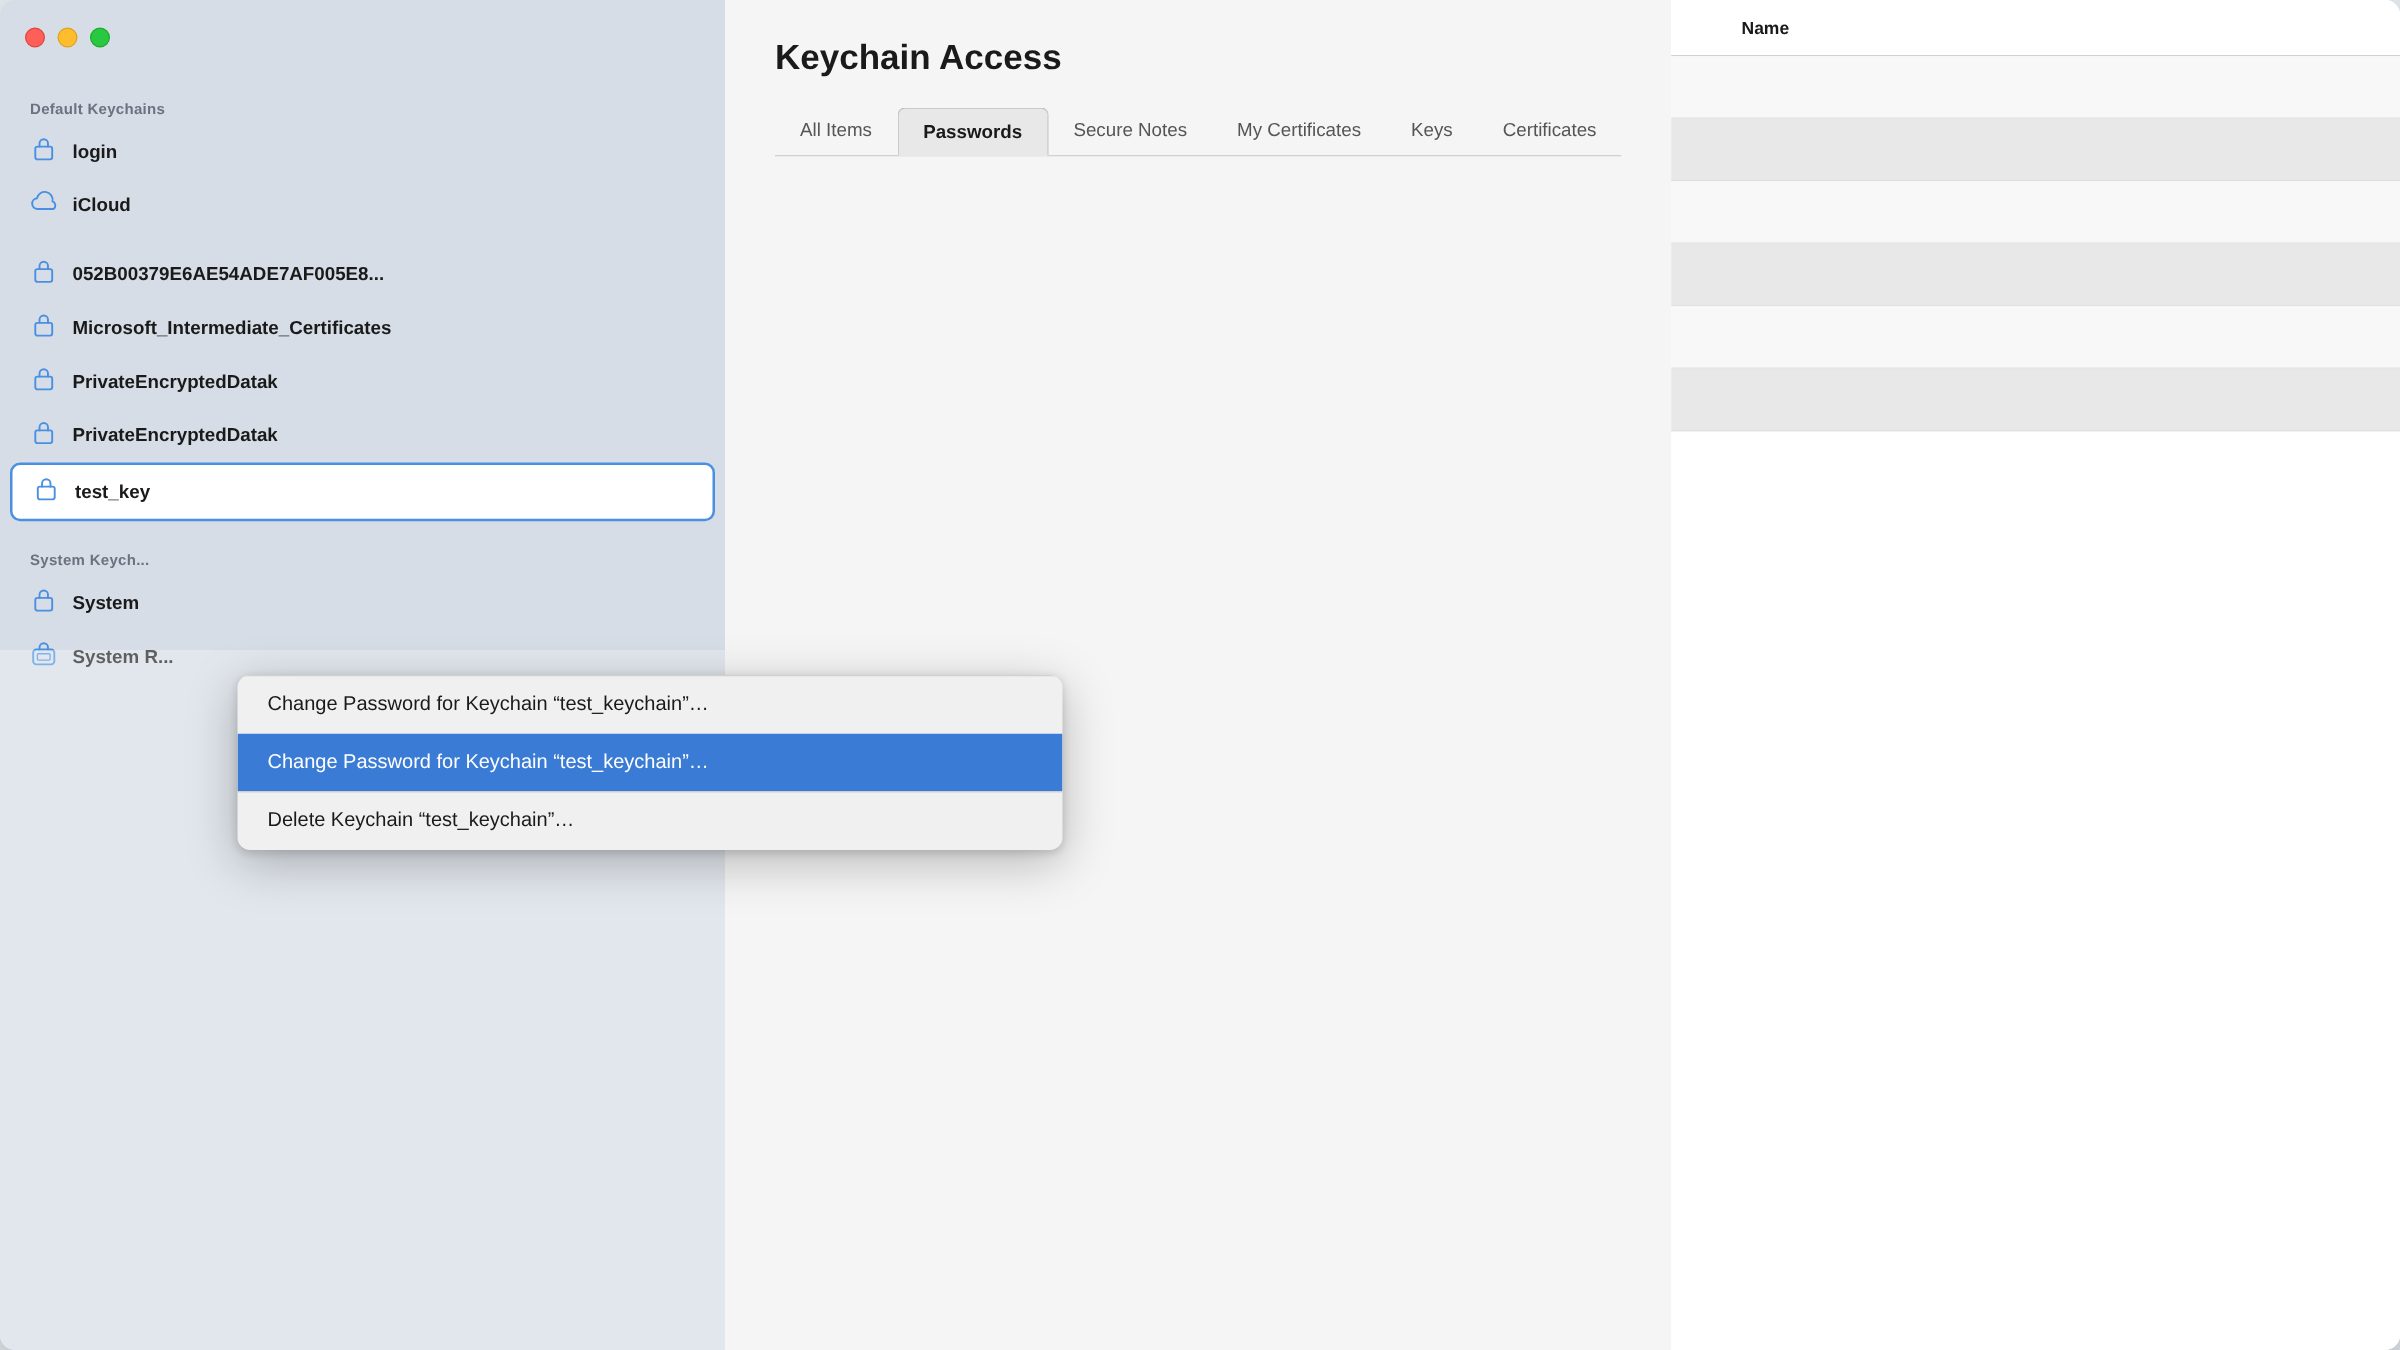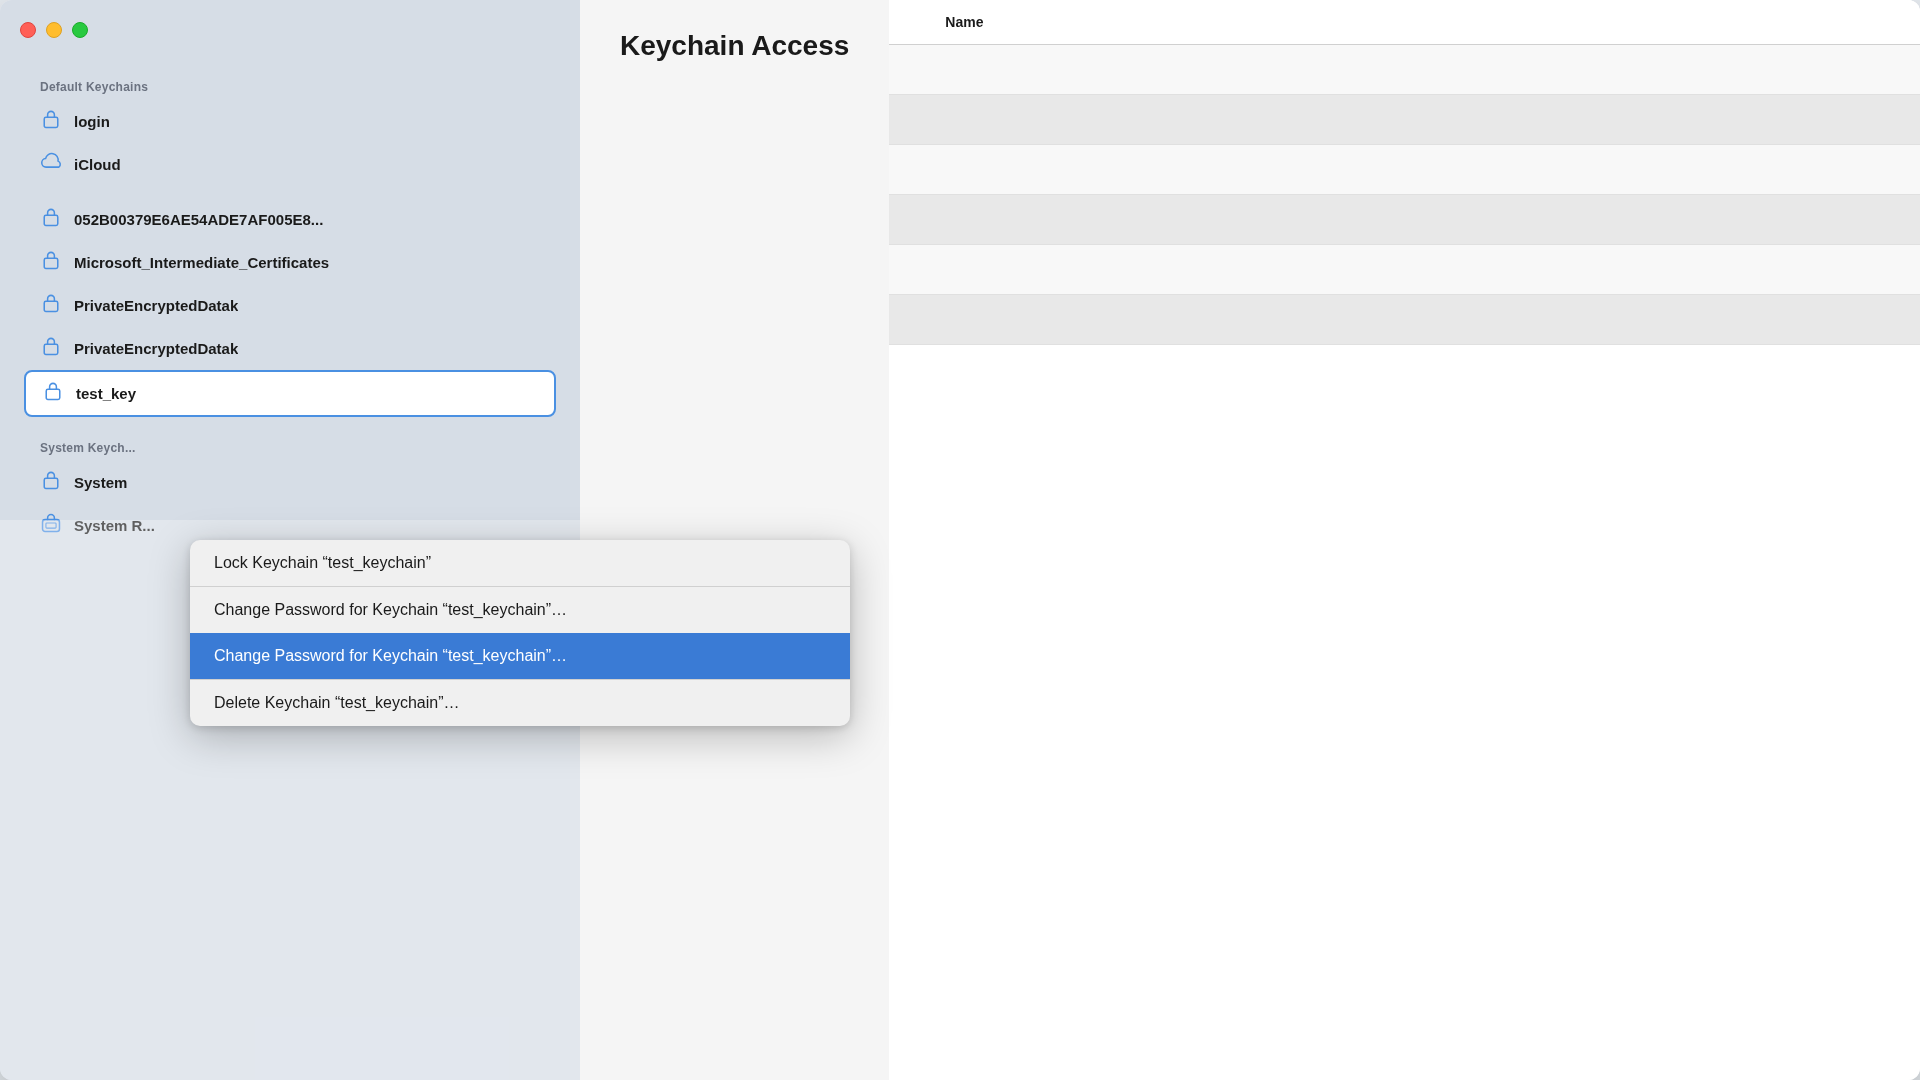--- a/index.html
+++ b/index.html
@@ -45,21 +45,21 @@
       width: 16px;
       height: 16px;
       border-radius: 50%;
       cursor: pointer;
     }
     .traffic-light.close { background: #ff5f57; border: 1px solid #e0443e; }
     .traffic-light.minimize { background: #ffbd2e; border: 1px solid #dea123; }
     .traffic-light.maximize { background: #28c940; border: 1px solid #1aab29; }
 
     .sidebar-content {
-      padding: 10px 16px;
+      padding: 10px 0;
       flex: 1;
       overflow-y: auto;
     }
 
     .section-header {
       font-size: 12px;
       font-weight: 600;
       color: #6b7280;
       padding: 12px 24px 6px 24px;
       letter-spacing: 0.02em;
@@ -355,36 +355,43 @@
         <span class="item-label">System R...</span>
       </div>
     </div>
 
     <div class="sidebar-overlay"></div>
   </div>
 
   <div class="main-content">
     <div class="main-header">
       <div class="app-title">Keychain Access</div>
+      <div class="tab-bar">
+        <div class="tab-item">All Items</div>
+        <div class="tab-item active">Passwords</div>
+        <div class="tab-item">Secure Notes</div>
+        <div class="tab-item">My Certificates</div>
+        <div class="tab-item">Keys</div>
+        <div class="tab-item">Certificates</div>
+      </div>
     </div>
 
     <div class="main-body">
       <div class="table-header">
         <span class="table-col-name">Name</span>
       </div>
       <div class="table-row-empty"></div>
       <div class="table-row-empty" style="background:#e8e8e8;"></div>
       <div class="table-row-empty"></div>
       <div class="table-row-empty" style="background:#e8e8e8;"></div>
       <div class="table-row-empty"></div>
       <div class="table-row-empty" style="background:#e8e8e8;"></div>
     </div>
   </div>
 </div>
 
 <div class="context-menu">
-  <div class="context-menu-item">Lock Keychain “test_keychain”</div>
   <div class="context-menu-separator"></div>
   <div class="context-menu-item">Change Password for Keychain “test_keychain”…</div>
   <div class="context-menu-item highlighted">Change Password for Keychain “test_keychain”…</div>
   <div class="context-menu-separator"></div>
   <div class="context-menu-item">Delete Keychain “test_keychain”…</div>
 </div>
 
 </body></html>

